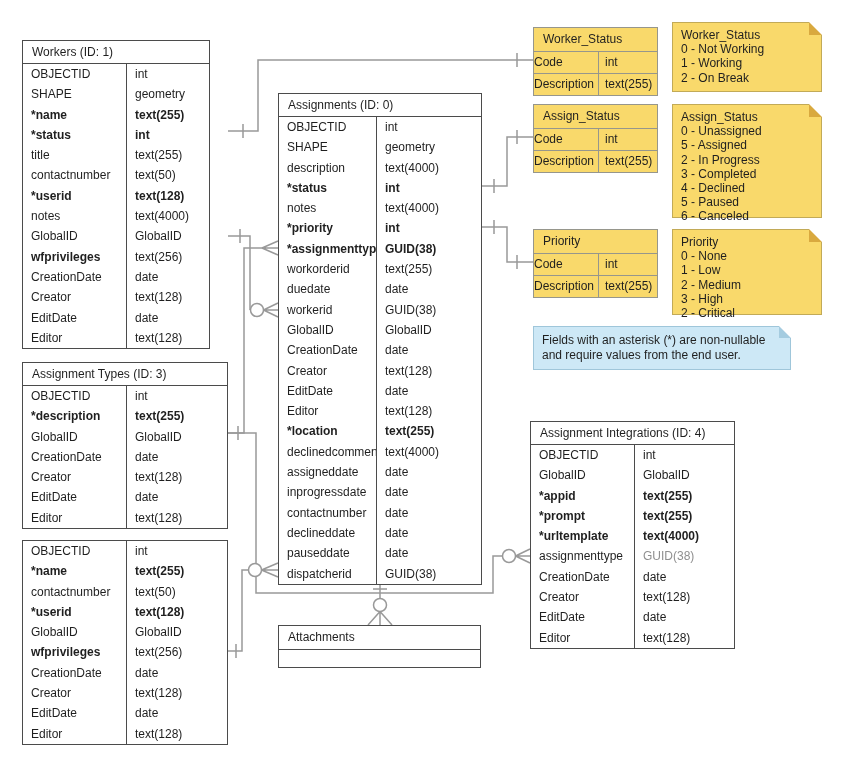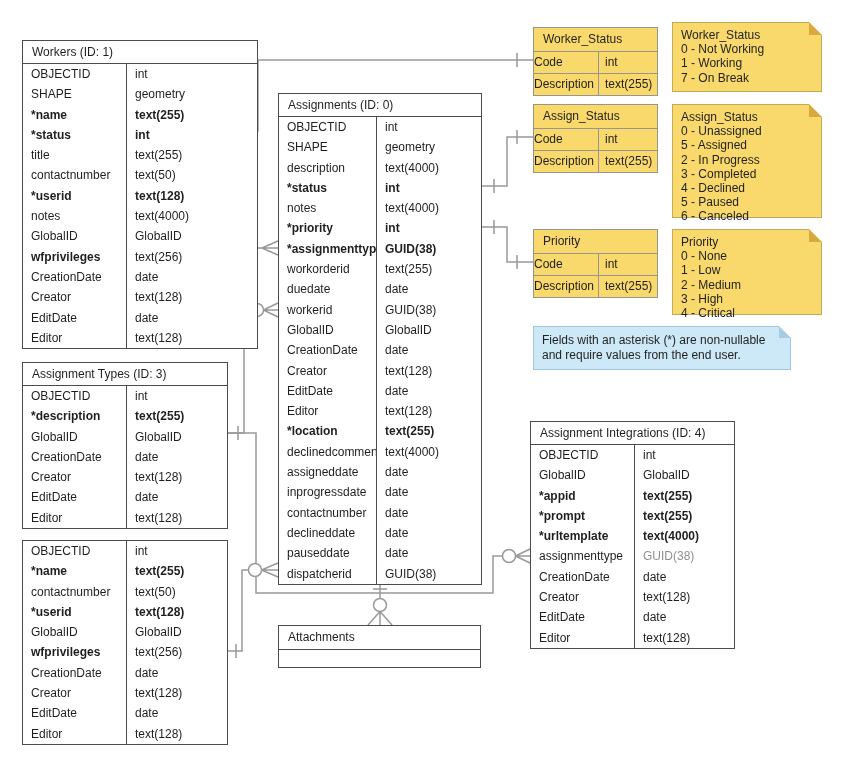--- a/index.html
+++ b/index.html
@@ -10,21 +10,21 @@
   }
   #wires{position:absolute;left:0;top:0;z-index:0;}
   .tbl{position:absolute;z-index:1;background:#fff;border:1.5px solid var(--tblborder,#4b4b4b);box-sizing:border-box;}
   .tbl .th{height:22px;line-height:22px;padding-left:9px;border-bottom:1.5px solid var(--tblborder,#4b4b4b);white-space:nowrap;overflow:hidden;}
   .tbl .row{display:flex;height:20.3px;line-height:20.3px;white-space:nowrap;}
   .tbl .fname{width:103px;padding-left:8px;box-sizing:border-box;flex:none;overflow:hidden;}
   .tbl .ftype{flex:1;padding-left:8px;border-left:1px solid var(--tblborder,#4b4b4b);overflow:hidden;}
   .b{font-weight:700;}
   .gray{color:var(--graytype,#8f8f8f);}
   
-  #t-workers{left:22px;top:40px;width:236px;}
+  #t-workers{left:22px;top:40px;width:188px;}
   #t-assignment_types{left:22px;top:362px;width:206px;}
   #t-dispatchers{left:22px;top:540px;width:206px;}
   #t-assignments{left:278px;top:93px;width:204px;}
   #t-assignments .fname{width:97px;}
   #t-integrations{left:530px;top:421px;width:205px;}
   #t-attachments{left:278px;top:625px;width:203px;}
   #t-attachments .th{height:23px;line-height:23px;border-bottom:1px solid var(--tblborder,#4b4b4b);}
   #t-attachments .row{height:17px;}
   #t-attachments .ftype{border-left:none;}
   
@@ -430,21 +430,21 @@
       </div>
     </div>
   </div>
 
 <div class="note" id="note-worker">
     <span class="fold"></span>
     <div class="nlines">
       <div>Worker_Status</div>
       <div>0 - Not Working</div>
       <div>1 - Working</div>
-      <div>7 - On Break</div>
+      <div>2 - On Break</div>
     </div>
   </div>
 <div class="note" id="note-assign">
     <span class="fold"></span>
     <div class="nlines">
       <div>Assign_Status</div>
       <div>0 - Unassigned</div>
       <div>5 - Assigned</div>
       <div>2 - In Progress</div>
       <div>3 - Completed</div>
@@ -454,20 +454,20 @@
     </div>
   </div>
 <div class="note" id="note-priority">
     <span class="fold"></span>
     <div class="nlines">
       <div>Priority</div>
       <div>0 - None</div>
       <div>1 - Low</div>
       <div>2 - Medium</div>
       <div>3 - High</div>
-      <div>4 - Critical</div>
+      <div>2 - Critical</div>
     </div>
   </div>
 
 <div class="callout" id="callout">
     <span class="fold"></span>
     <div>Fields with an asterisk (*) are non-nullable and require values from the end user.</div>
   </div>
 
 </body></html>

